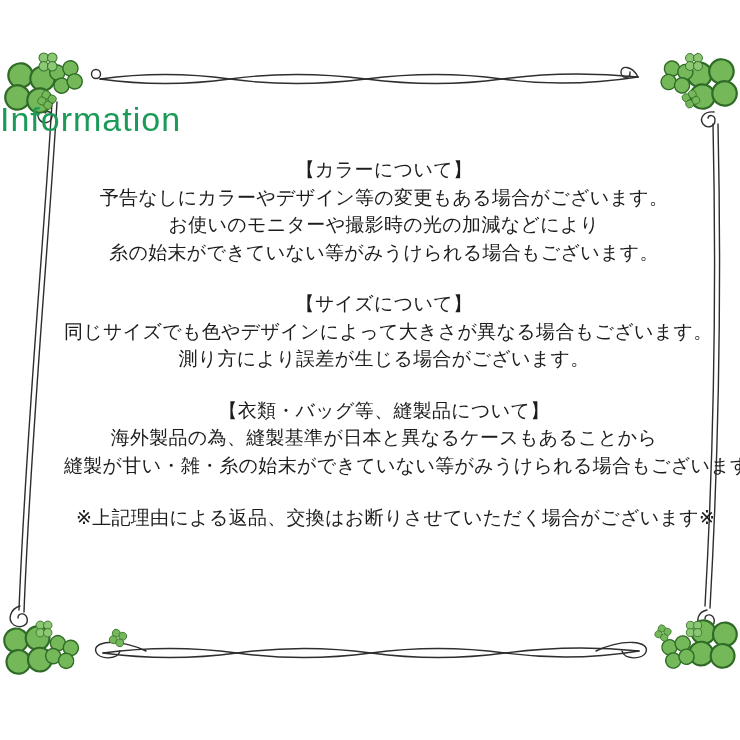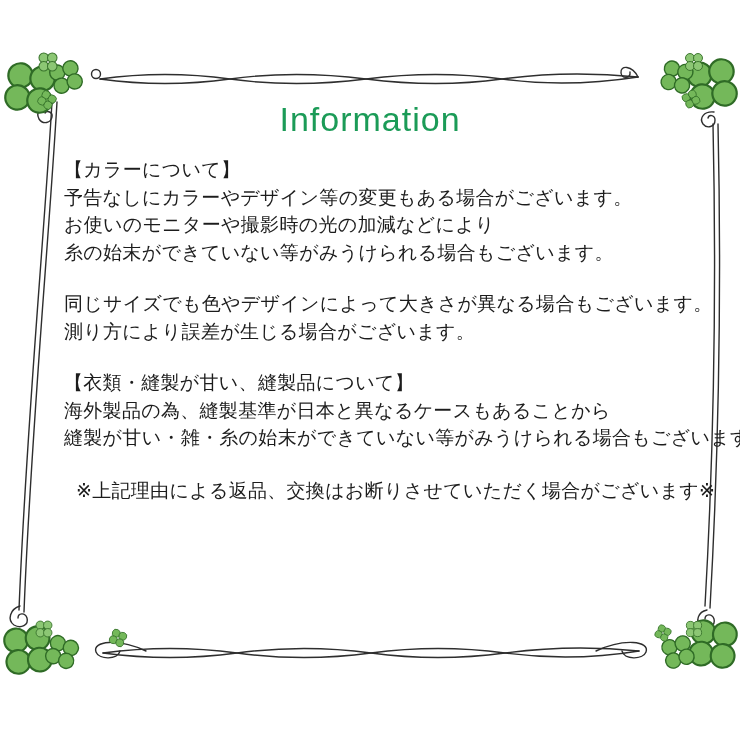--- a/index.html
+++ b/index.html
@@ -6,26 +6,26 @@
   .canvas{
     position:relative;width:740px;height:740px;background:#ffffff;
     font-family:"Liberation Sans","DejaVu Sans",sans-serif;overflow:hidden;
   }
   .border-decor{position:absolute;left:0;top:0;width:740px;height:740px;}
   .ln{fill:none;stroke:#2e2e2e;stroke-width:1.4;stroke-linecap:round;}
   .leaf{fill:#74b85a;stroke:#2f6b26;stroke-width:1.2;}
   .leaf-light{fill:#8cc774;stroke:#39732c;stroke-width:1.2;}
   .title{
     position:absolute;top:100px;left:0;width:740px;margin:0;
-    text-align:center;font-size:34px;font-weight:400;letter-spacing:1px;
+    font-size:34px;font-weight:400;letter-spacing:1px;
     color:#1b9b57;
   }
   .content{
     position:absolute;left:64px;top:156px;right:36px;
-    color:#1c1c1c;font-size:19px;line-height:27.5px;letter-spacing:.3px;
+    color:#1c1c1c;font-size:19px;line-height:27.5px;letter-spacing:.3px;text-align:center;
   }
   .section{margin:0 0 24px 0;}
   .heading,.line{white-space:nowrap;}
   .note{margin-top:25px;white-space:nowrap;margin-left:12px;}
 </style>
 </head>
 <body>
 
 <div class="canvas">
 
@@ -107,26 +107,27 @@
   <div class="content">
 
     <div class="section">
       <div class="heading">【カラーについて】</div>
       <div class="line">予告なしにカラーやデザイン等の変更もある場合がございます。</div>
       <div class="line">お使いのモニターや撮影時の光の加減などにより</div>
       <div class="line">糸の始末ができていない等がみうけられる場合もございます。</div>
     </div>
 
     <div class="section">
+      <div class="heading">【サイズについて】</div>
       <div class="line">同じサイズでも色やデザインによって大きさが異なる場合もございます。</div>
       <div class="line">測り方により誤差が生じる場合がございます。</div>
     </div>
 
     <div class="section">
-      <div class="heading">【衣類・縫製が甘い、縫製品について】</div>
+      <div class="heading">【衣類・バッグ等、縫製品について】</div>
       <div class="line">海外製品の為、縫製基準が日本と異なるケースもあることから</div>
       <div class="line">縫製が甘い・雑・糸の始末ができていない等がみうけられる場合もございます。</div>
     </div>
 
     <div class="note">※上記理由による返品、交換はお断りさせていただく場合がございます※</div>
 
   </div>
 
 </div>
 

